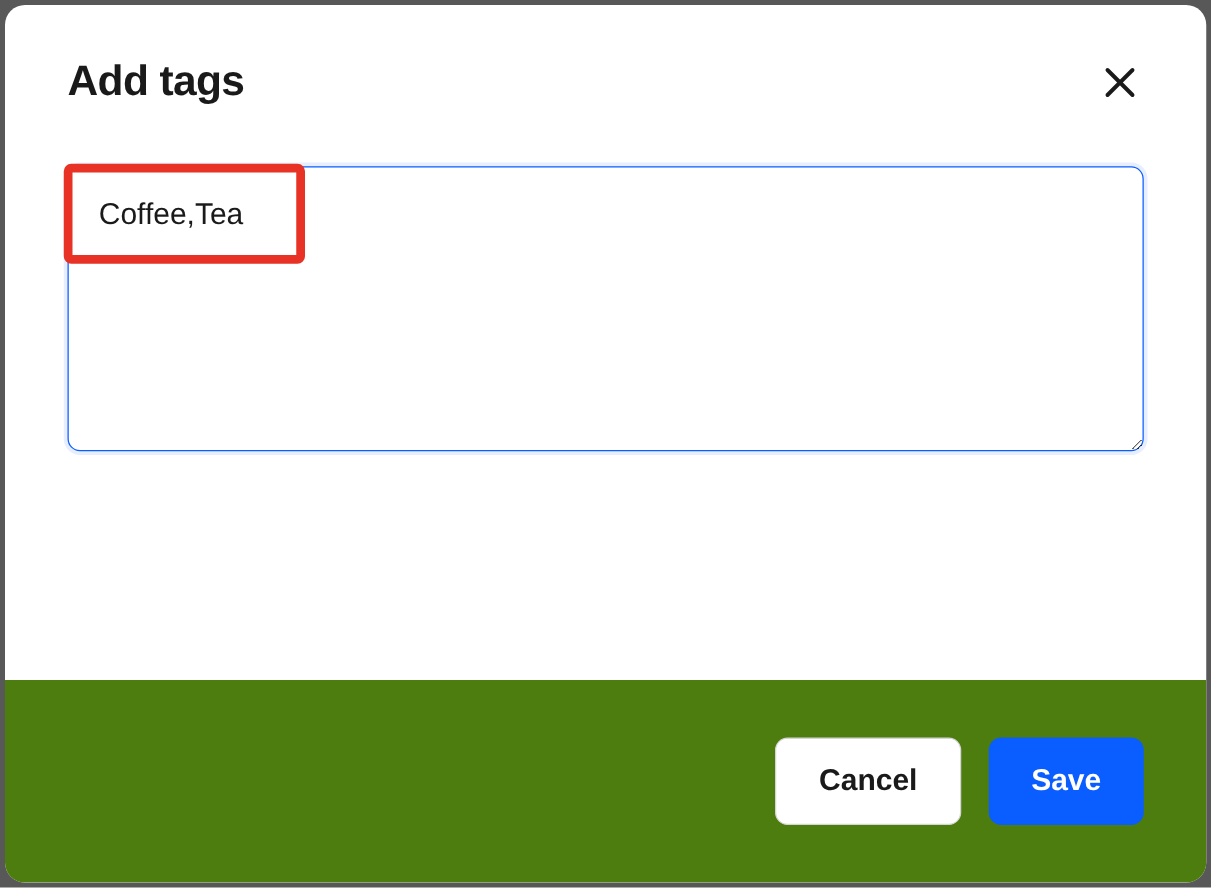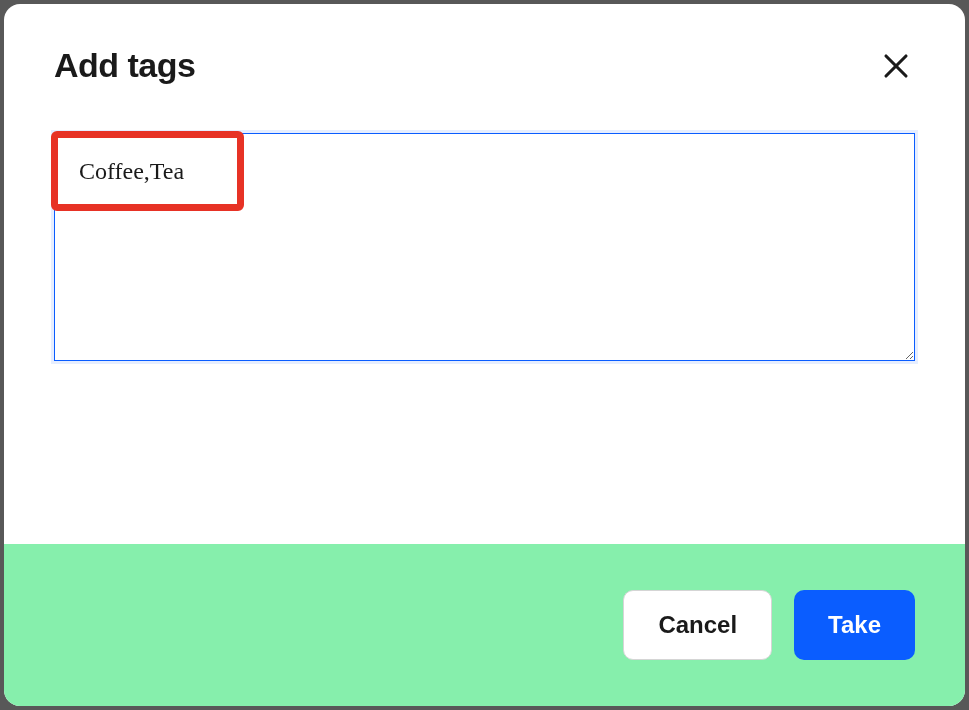--- a/index.html
+++ b/index.html
@@ -72,42 +72,42 @@
       color: #1a1a1a;
       margin-bottom: 12px;
     }
     .textarea-wrapper {
       position: relative;
     }
     .tags-input {
       width: 100%;
       height: 228px;
       border: 1.5px solid #0a5dff;
-      border-radius: 0;
+      border-radius: 10px;
       padding: 22px 24px;
       font-size: 24px;
-      font-family: Liberation Serif, serif;
+      font-family: Liberation Sans, sans-serif;
       color: #1a1a1a;
       resize: both;
       outline: none;
       line-height: 1.3;
       box-shadow: 0 0 0 3px rgba(10, 93, 255, 0.1);
     }
     .highlight-box {
       position: absolute;
       top: -2px;
       left: -3px;
       width: 193px;
       height: 80px;
       border: 7px solid #e73225;
       border-radius: 6px;
       pointer-events: none;
     }
     .modal-footer {
-      background: #86efac;
+      background: #4d7c0f;
       padding: 46px 50px;
       display: flex;
       justify-content: flex-end;
       gap: 22px;
     }
     .btn {
       font-size: 24px;
       font-weight: 600;
       padding: 20px 34px;
       border-radius: 10px;
@@ -143,15 +143,15 @@
 
 
     <div class="textarea-wrapper">
       <textarea class="tags-input" style="">Coffee,Tea</textarea>
       <div class="highlight-box"></div>
     </div>
   </div>
 
   <div class="modal-footer">
     <button class="btn btn-cancel">Cancel</button>
-    <button class="btn btn-save">Take</button>
+    <button class="btn btn-save">Save</button>
   </div>
 </div>
 
 </body></html>

